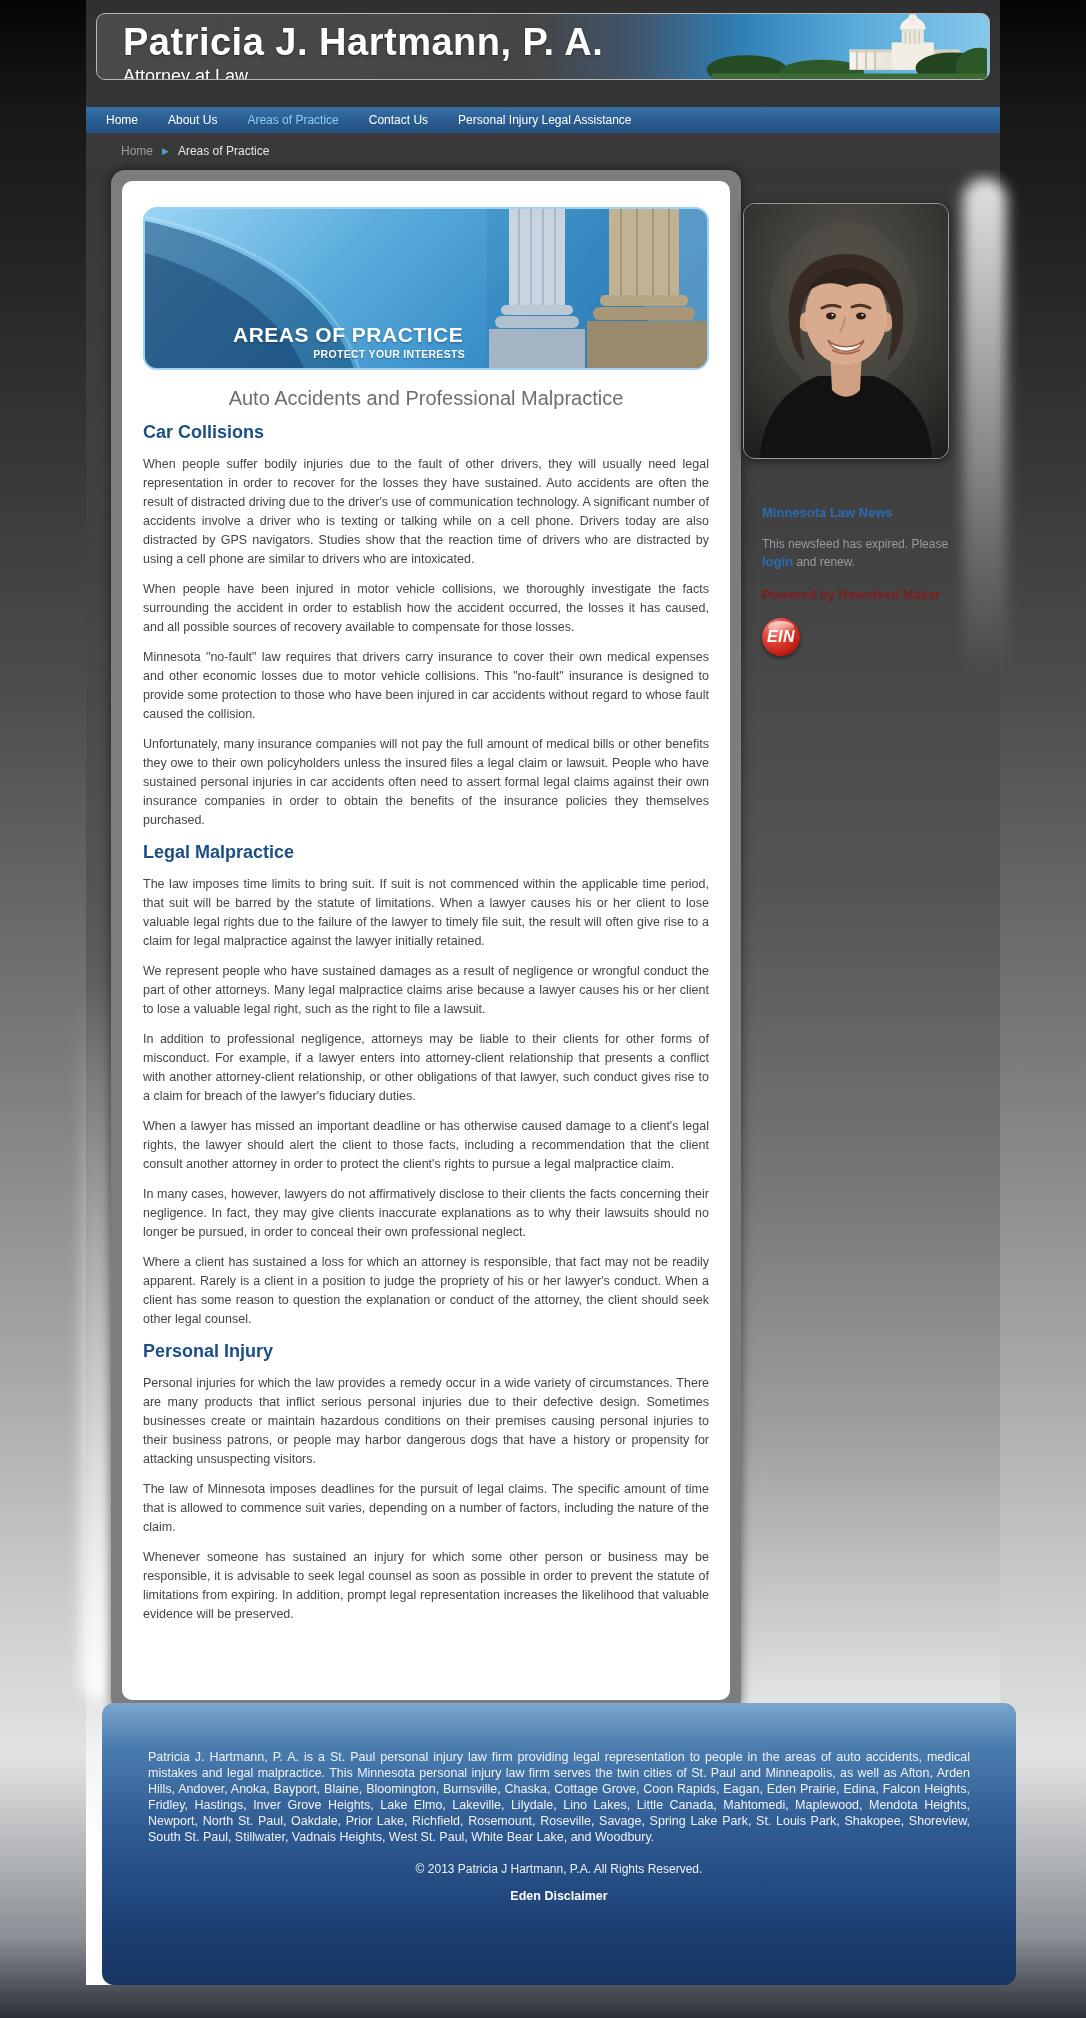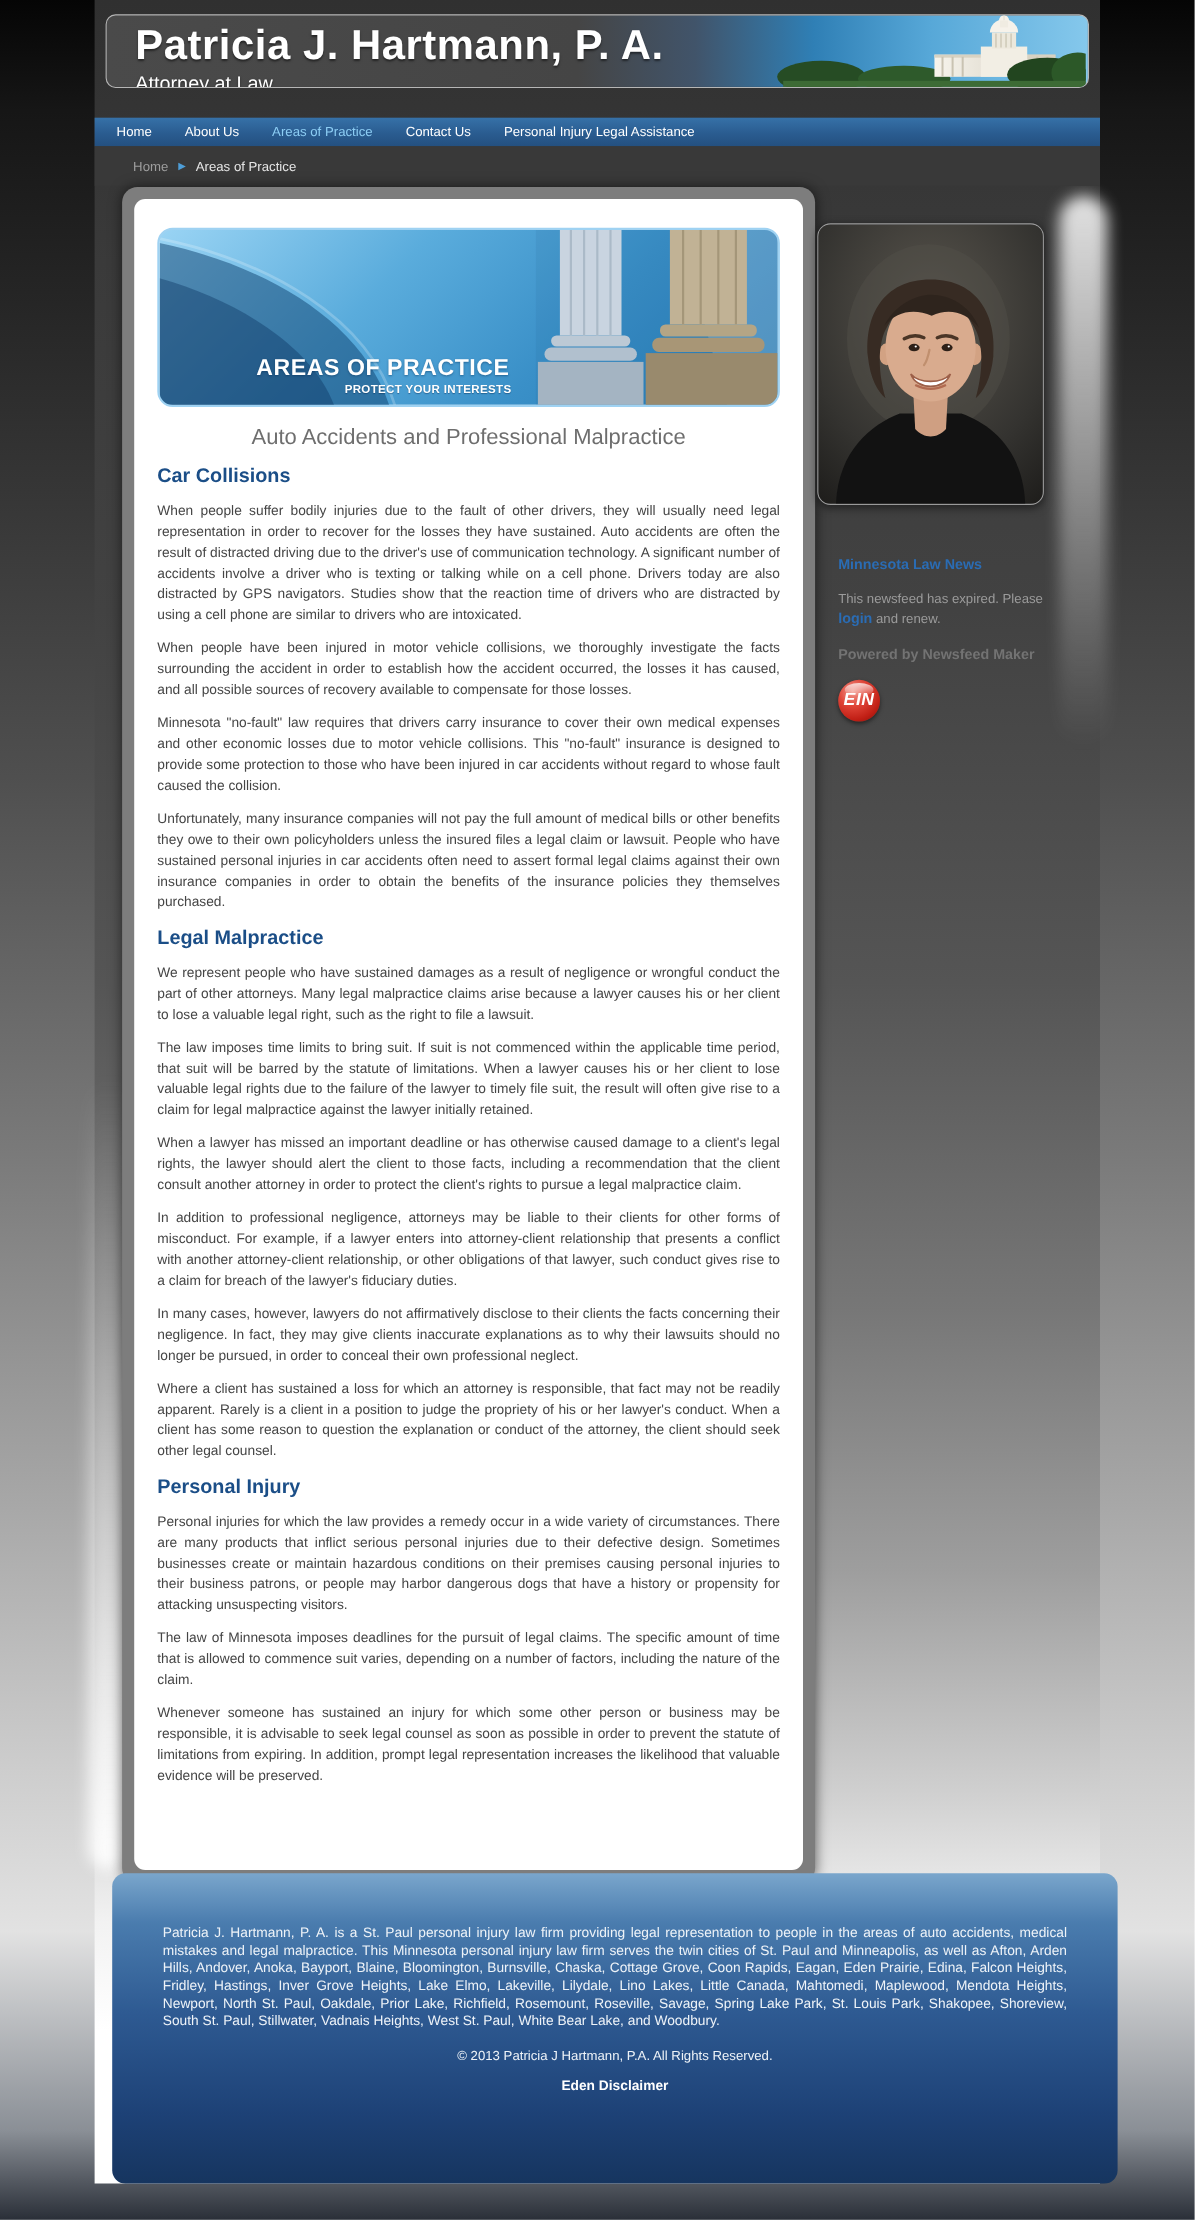--- a/index.html
+++ b/index.html
@@ -61,21 +61,21 @@
   .section-heading{font-size:18px;font-weight:700;color:#1b4e87;margin:12px 0;}
   .card p{font-size:12.5px;line-height:19px;color:#454545;text-align:justify;margin:0 0 11px;}
 
   
   .photo-wrap{position:absolute;left:743px;top:203px;width:204px;height:254px;border-radius:12px;
     overflow:hidden;border:1px solid #9a9a9a;box-shadow:0 2px 8px rgba(0,0,0,.5);}
   .news{position:absolute;left:762px;top:505px;width:212px;}
   .news-title{font-size:13px;font-weight:700;color:#2a6cb4;cursor:pointer;}
   .news-notice{margin-top:15px;font-size:12px;color:#9b9b9b;line-height:18px;}
   .login-link{font-size:13px;font-weight:700;color:#2a6cb4;cursor:pointer;}
-  .powered{margin-top:16px;font-size:13px;font-weight:700;color:#737373;cursor:pointer;}
+  .powered{margin-top:16px;font-size:13px;font-weight:700;color:#7f1d1d;cursor:pointer;}
   .ein-logo{margin-top:16px;width:38px;height:38px;border-radius:50%;position:relative;cursor:pointer;
     background:radial-gradient(circle at 35% 28%,#f29b90 0%,#e04538 35%,#c01e14 70%,#7e0f0a 100%);
     box-shadow:0 2px 4px rgba(0,0,0,.5);display:flex;align-items:center;justify-content:center;}
   .ein-logo::after{content:"";position:absolute;left:6px;top:3px;width:26px;height:12px;border-radius:50%;
     background:linear-gradient(180deg,rgba(255,255,255,.75),rgba(255,255,255,0));}
   .ein-text{color:#fff;font-size:16px;font-weight:700;font-style:italic;letter-spacing:.5px;}
 
   
   .site-footer{position:absolute;left:102px;top:1703px;width:914px;height:282px;border-radius:12px;
     background:linear-gradient(180deg,#7aa6cc 0%,#4a7cae 16%,#2e5a92 45%,#1d4176 78%,#16355f 100%);
@@ -191,24 +191,24 @@
 
   <h1 class="article-title">Auto Accidents and Professional Malpractice</h1>
 
   <h2 class="section-heading">Car Collisions</h2>
   <p>When people suffer bodily injuries due to the fault of other drivers, they will usually need legal representation in order to recover for the losses they have sustained.  Auto accidents are often the result of distracted driving due to the driver's use of communication technology.  A significant number of accidents involve a driver who is texting or talking while on a cell phone.  Drivers today are also distracted by GPS navigators.  Studies show that the reaction time of drivers who are distracted by using a cell phone are similar to drivers who are intoxicated.</p>
   <p>When people have been injured in motor vehicle collisions, we thoroughly investigate the facts surrounding the accident in order to establish how the accident occurred, the losses it has caused, and all possible sources of recovery available to compensate for those losses.</p>
   <p>Minnesota "no-fault" law requires that drivers carry insurance to cover their own medical expenses and other economic losses due to motor vehicle collisions. This "no-fault" insurance is designed to provide some protection to those who have been injured in car accidents without regard to whose fault caused the collision.</p>
   <p>Unfortunately, many insurance companies will not pay the full amount of medical bills or other benefits they owe to their own policyholders unless the insured files a legal claim or lawsuit. People who have sustained personal injuries in car accidents often need to assert formal legal claims against their own insurance companies in order to obtain the benefits of the insurance policies they themselves purchased.</p>
 
   <h2 class="section-heading">Legal Malpractice</h2>
+  <p>The law imposes time limits to bring suit. If suit is not commenced within the applicable time period, that suit will be barred by the statute of limitations. When a lawyer causes his or her client to lose valuable legal rights due to the failure of the lawyer to timely file suit, the result will often give rise to a claim for legal malpractice against the lawyer initially retained.</p>
   <p>We represent people who have sustained damages as a result of negligence or wrongful conduct the part of other attorneys. Many legal malpractice claims arise because a lawyer causes his or her client to lose a valuable legal right, such as the right to file a lawsuit.</p>
-  <p>The law imposes time limits to bring suit. If suit is not commenced within the applicable time period, that suit will be barred by the statute of limitations. When a lawyer causes his or her client to lose valuable legal rights due to the failure of the lawyer to timely file suit, the result will often give rise to a claim for legal malpractice against the lawyer initially retained.</p>
+  <p>In addition to professional negligence, attorneys may be liable to their clients for other forms of misconduct. For example, if a lawyer enters into attorney-client relationship that presents a conflict with another attorney-client relationship, or other obligations of that lawyer, such conduct gives rise to a claim for breach of the lawyer's fiduciary duties.</p>
   <p>When a lawyer has missed an important deadline or has otherwise caused damage to a client's legal rights, the lawyer should alert the client to those facts, including a recommendation that the client consult another attorney in order to protect the client's rights to pursue a legal malpractice claim.</p>
-  <p>In addition to professional negligence, attorneys may be liable to their clients for other forms of misconduct. For example, if a lawyer enters into attorney-client relationship that presents a conflict with another attorney-client relationship, or other obligations of that lawyer, such conduct gives rise to a claim for breach of the lawyer's fiduciary duties.</p>
   <p>In many cases, however, lawyers do not affirmatively disclose to their clients the facts concerning their negligence. In fact, they may give clients inaccurate explanations as to why their lawsuits should no longer be pursued, in order to conceal their own professional neglect.</p>
   <p>Where a client has sustained a loss for which an attorney is responsible, that fact may not be readily apparent. Rarely is a client in a position to judge the propriety of his or her lawyer's conduct. When a client has some reason to question the explanation or conduct of the attorney, the client should seek other legal counsel.</p>
 
   <h2 class="section-heading">Personal Injury</h2>
   <p>Personal injuries for which the law provides a remedy occur in a wide variety of circumstances. There are many products that inflict serious personal injuries due to their defective design. Sometimes businesses create or maintain hazardous conditions on their premises causing personal injuries to their business patrons, or people may harbor dangerous dogs that have a history or propensity for attacking unsuspecting visitors.</p>
   <p>The law of Minnesota imposes deadlines for the pursuit of legal claims. The specific amount of time that is allowed to commence suit varies, depending on a number of factors, including the nature of the claim.</p>
   <p>Whenever someone has sustained an injury for which some other person or business may be responsible, it is advisable to seek legal counsel as soon as possible in order to prevent the statute of limitations from expiring. In addition, prompt legal representation increases the likelihood that valuable evidence will be preserved.</p>
 </div>
 
 <div class="photo-wrap">

